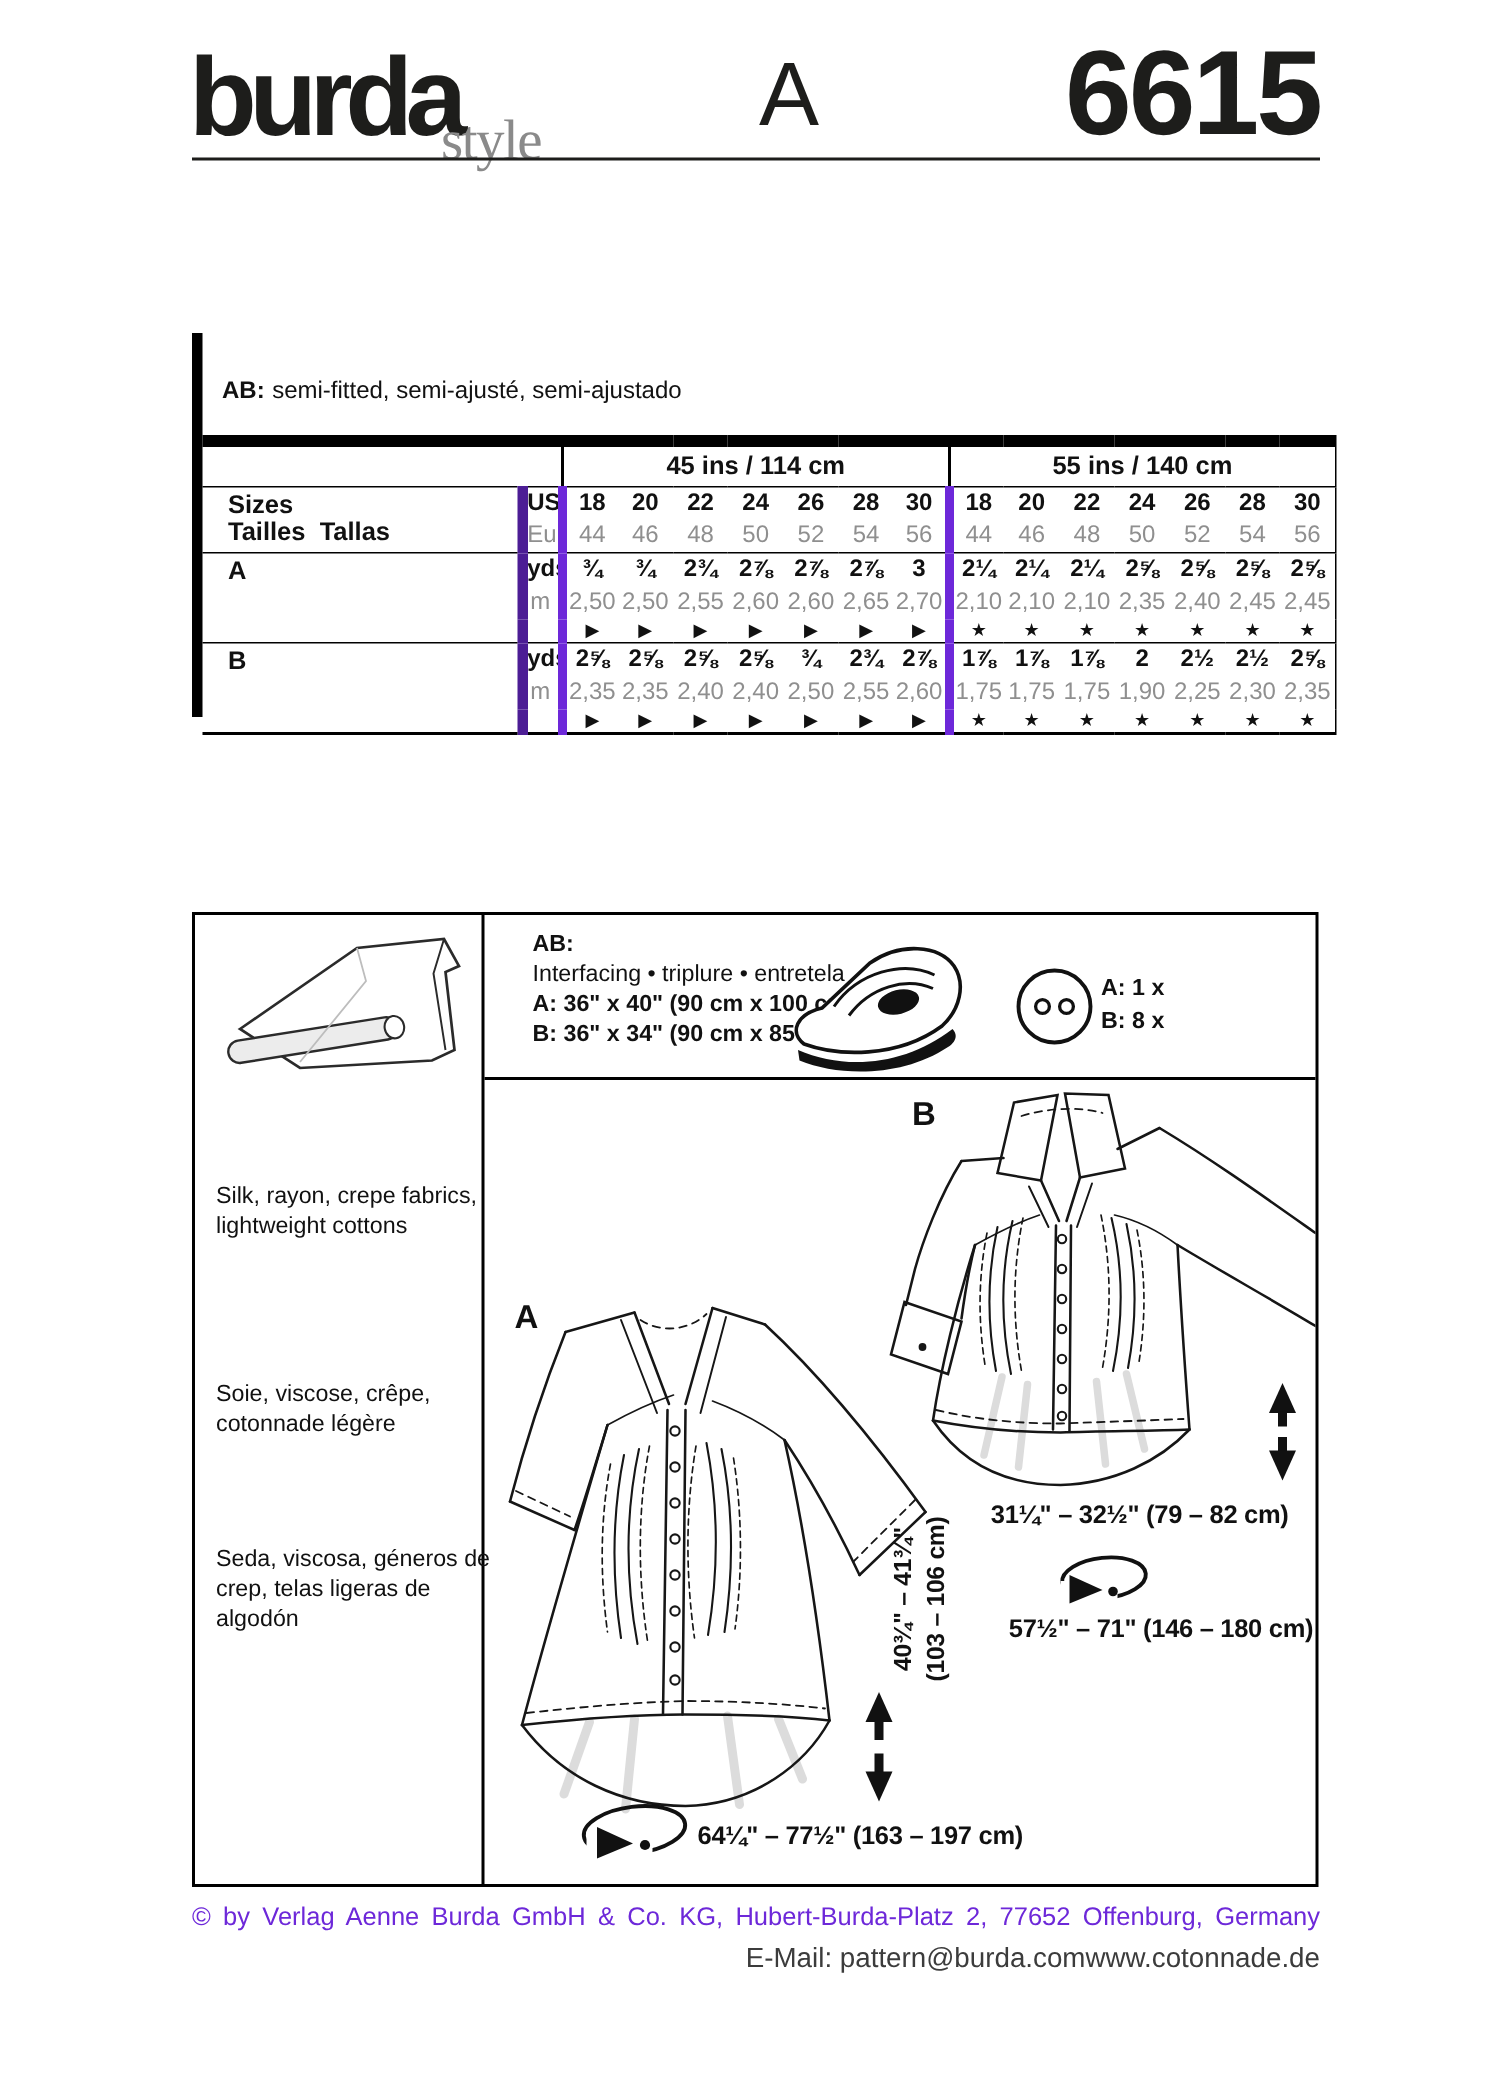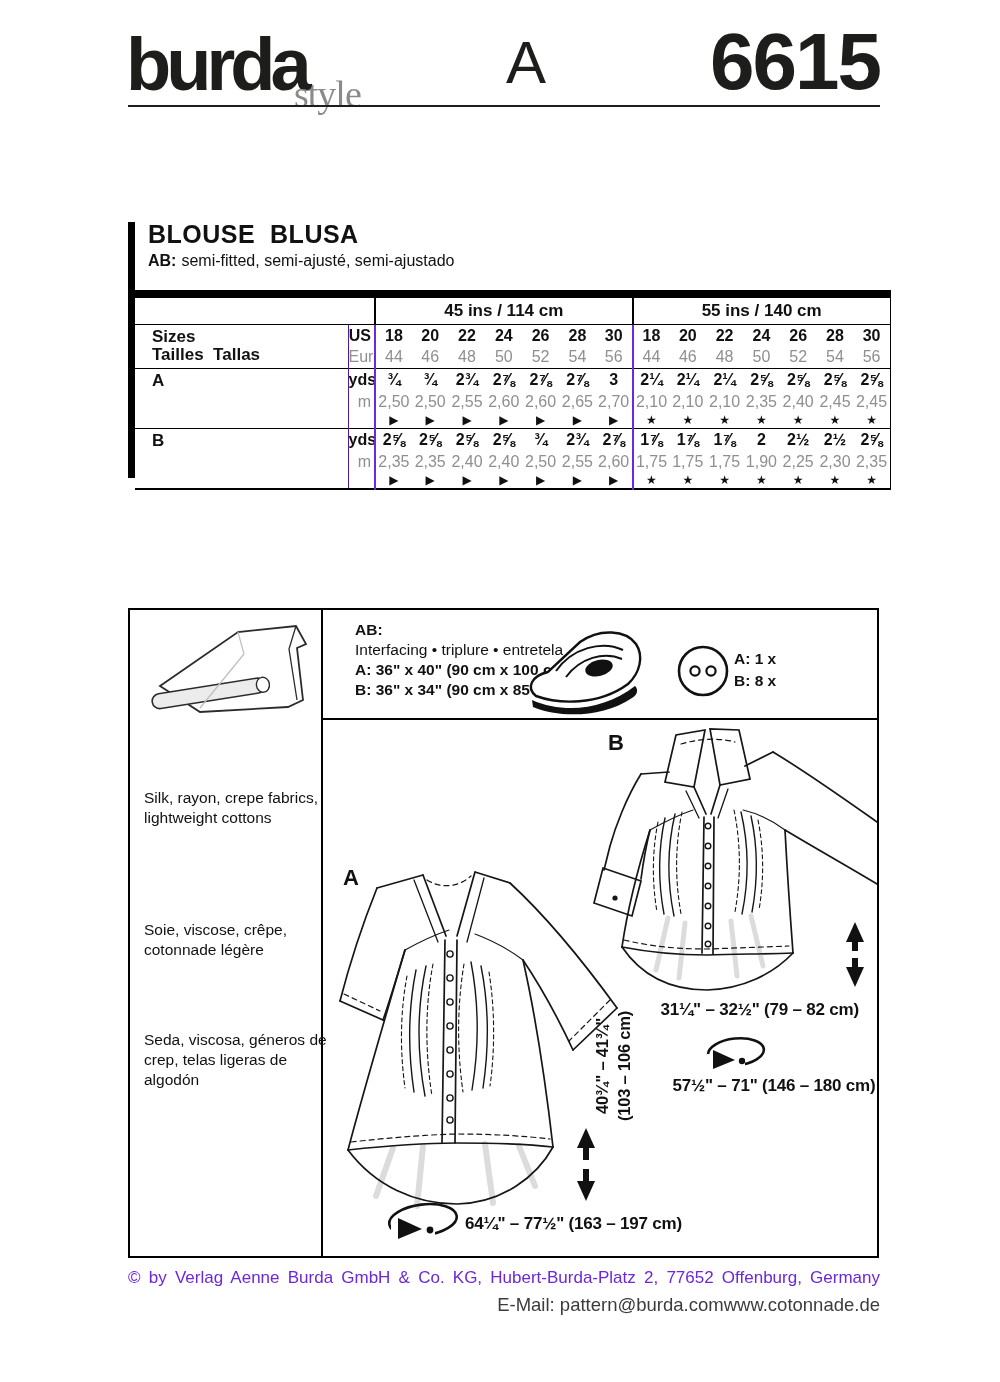--- a/index.html
+++ b/index.html
@@ -21,22 +21,22 @@
   .fit-line .pfx{font-weight:bold;margin-right:5px;}
   
   .spec-table{position:absolute;left:135px;top:290px;width:755px;border-collapse:collapse;
               table-layout:fixed;border-top:8px solid #000;border-bottom:2px solid #000;
               border-right:1.5px solid #000;}
   .spec-table td{padding:0;margin:0;text-align:center;vertical-align:middle;
                  font-size:16px;line-height:1.05;white-space:nowrap;overflow:hidden;}
   tr.hdr td{border-bottom:1.5px solid #000;height:26px;}
   td.group-hdr{border-left:2px solid #000;font-weight:bold;font-size:17px;}
   tr.group-start td{border-top:1.5px solid #000;}
-  td.unit{border-left:1px solid #4c1d95;text-align:right;padding-right:3px;}
-  td.sep{border-left:2px solid #6d28d9;text-align:center;}
+  td.unit{border-left:7px solid #4c1d95;padding-right:3px;}
+  td.sep{border-left:6px solid #6d28d9;text-align:center;}
   td.lbl{text-align:left;padding-left:17px;font-weight:bold;vertical-align:top;padding-top:3px;font-size:17px;}
   .b{font-weight:bold;}
   .gry, tr.gry td{color:#8f8f8f;}
   tr.r-us{height:23px;} tr.r-eur{height:21px;}
   tr.r-yds{height:23px;} tr.r-m{height:21px;} tr.r-sym{height:16px;}
   tr.r-sym td{font-size:12px;letter-spacing:0;}
   
   .legend{position:absolute;left:135px;top:482px;width:755px;display:flex;
           justify-content:space-between;font-size:15.5px;}
   .legend .sym{margin-right:7px;font-size:13px;}
@@ -77,21 +77,20 @@
 
 <div class="page">
 
   <div class="brand">burda</div>
   <div class="brand-sub">style</div>
   <div class="header-rule"></div>
   <div class="view-letter">A</div>
   <div class="pattern-number">6615</div>
 
   <div class="title-bar"></div>
-  <div class="garment-title">BLOUSE&nbsp;&nbsp;BLUSA</div>
   <div class="fit-line">
     <span class="pfx">AB:</span><span>semi-fitted, semi-ajusté, semi-ajustado</span>
   </div>
 
   <table class="spec-table">
     <colgroup>
         <col style="width:213px">
         <col style="width:27px">
         <col span="14" style="width:36.8px">
       </colgroup>

